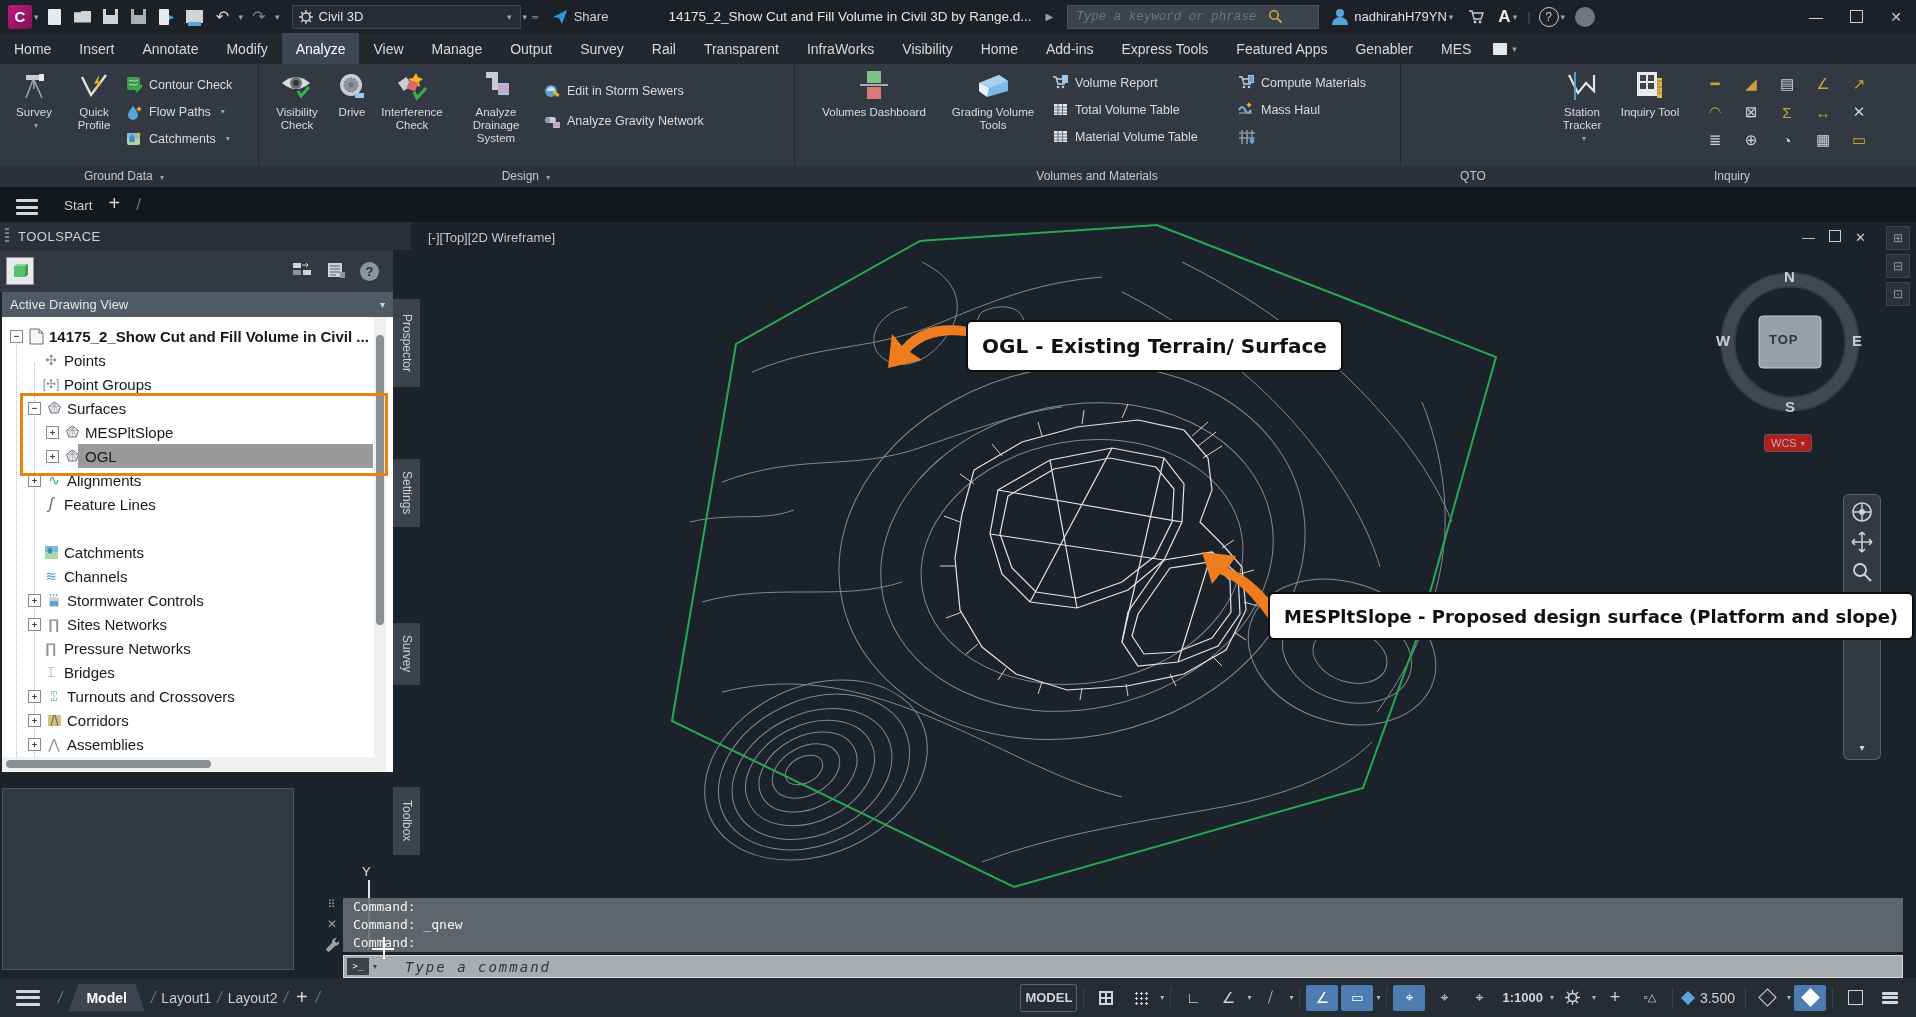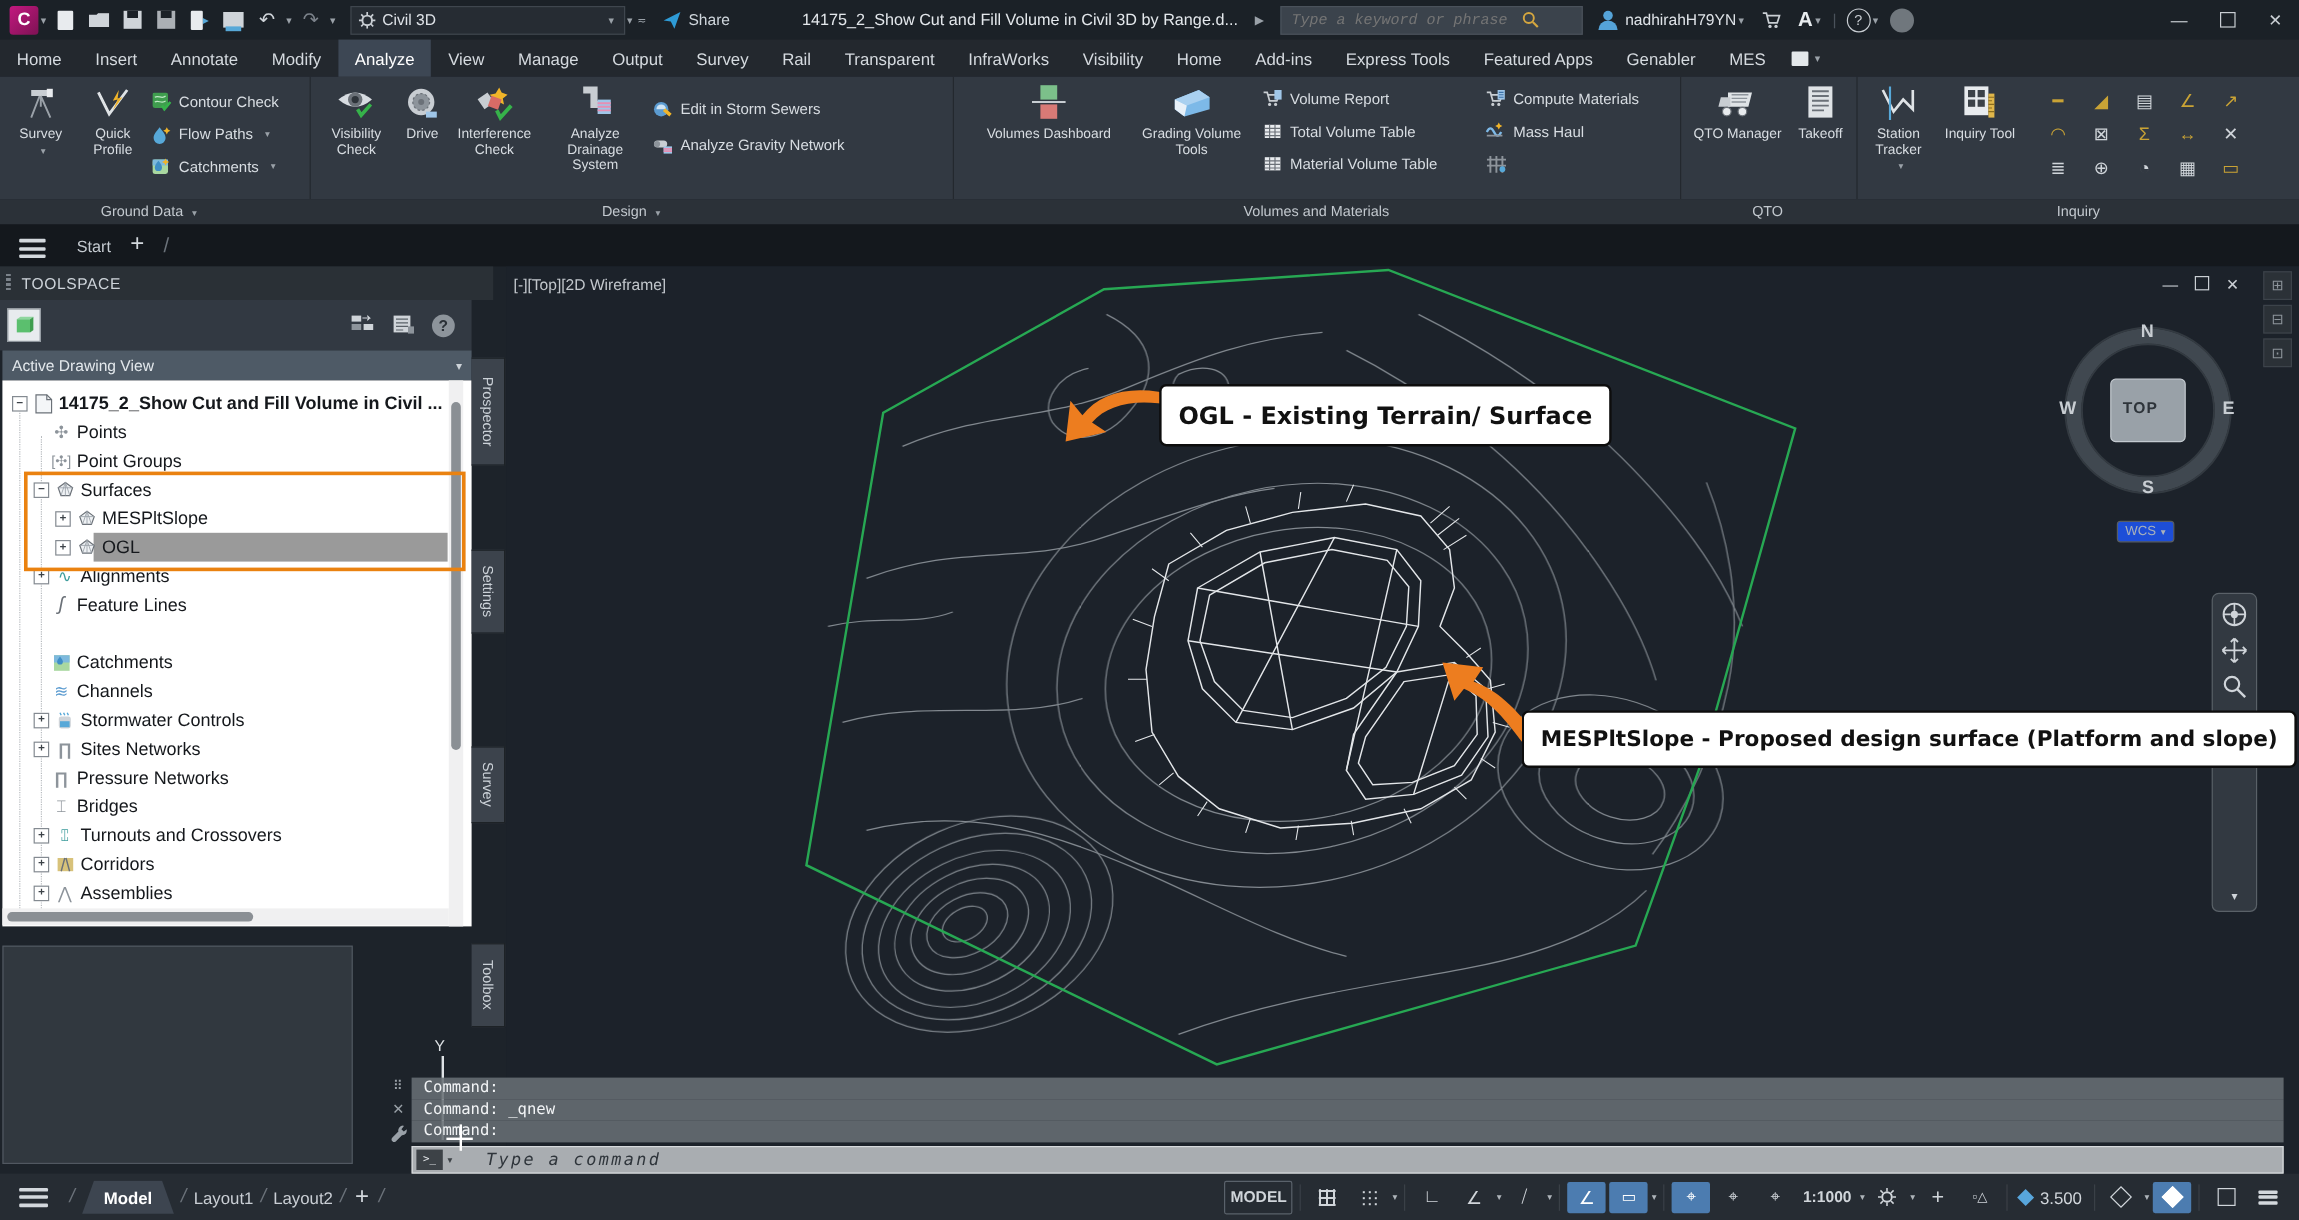--- a/index.html
+++ b/index.html
@@ -93,21 +93,21 @@
   .subpanel{position:absolute;left:2px;top:788px;width:290px;height:180px;background:#31383f;border:1px solid #515861}
 
   
   .draw{position:absolute;left:422px;top:222px;width:1494px;height:756px;background:#1c222a;overflow:hidden}
   .vplabel{position:absolute;left:6px;top:8px;font-size:13px;color:#c2c7cc}
   .vpwin{position:absolute;right:50px;top:8px;display:flex;gap:14px;color:#c9ced3;font-size:13px}
   .callout{position:absolute;background:#ffffff;border:2px solid #0d0d0d;border-radius:6px;color:#111;
            font-family:"DejaVu Sans",sans-serif;font-weight:bold;display:flex;align-items:center;
            justify-content:center;padding:0 14px;box-sizing:border-box;z-index:6}
   .vcube{position:absolute;left:1292px;top:44px;width:152px;height:152px}
-  .wcs{position:absolute;left:1342px;top:212px;height:16px;background:#1d4ed8;border:1px solid #565d64;
+  .wcs{position:absolute;left:1342px;top:212px;height:16px;background:#b91c1c;border:1px solid #565d64;
        border-radius:3px;color:#aab2ba;font-size:11px;display:flex;align-items:center;padding:0 6px;gap:4px}
   .navbar{position:absolute;left:1421px;top:272px;width:36px;height:258px;border-radius:6px;
           background:rgba(70,76,83,.55);border:1px solid rgba(130,137,144,.5);
           display:flex;flex-direction:column;align-items:center;padding-top:6px;gap:8px;color:#cfd4d9}
   .sqbtns{position:absolute;left:1464px;top:4px;display:flex;flex-direction:column;gap:4px}
   .sqbtns div{width:22px;height:22px;background:#2b3137;border:1px solid #3c434a;color:#8d949b;
               font-size:12px;display:flex;align-items:center;justify-content:center}
 
   
   .cmdrow{position:absolute;left:343px;width:1560px;height:18px;background:rgba(104,110,116,.88);
@@ -457,43 +457,20 @@
         <span class="sic">
             <svg width="16" height="16" viewBox="0 0 16 16">
               <path d="M3 1v14M8 1v14M13 1v14M0 4h16M0 9h16" stroke="#8d949b" stroke-width="1.6"></path>
               <circle cx="13" cy="12" r="2.4" fill="#57a8d8"></circle>
             </svg>
           </span>
       </div>
     </div>
   </div>
 
-  <div class="rpanel" style="left:1400px;width:147px">
-    <div class="rbig" style="left:6px;width:84px">
-      <span class="bic">
-        <svg width="36" height="30" viewBox="0 0 36 30">
-            <path d="M10 6 h20 l-3 12 h-17 z" fill="#dfe3e6"></path>
-            <path d="M4 10 h8 v8 h-10 z" fill="#c8cdd2"></path>
-            <circle cx="9" cy="22" r="3.6" fill="#e8ebee" stroke="#6b7178"></circle>
-            <circle cx="22" cy="22" r="3.6" fill="#e8ebee" stroke="#6b7178"></circle>
-            <path d="M13 8h14M13 11h13M13 14h12" stroke="#8d949b" stroke-width="1.2"></path>
-          </svg>
-      </span>
-      <span>QTO Manager</span>
-    </div>
-    <div class="rbig" style="left:92px;width:50px">
-      <span class="bic">
-        <svg width="26" height="30" viewBox="0 0 26 30">
-            <rect x="3" y="1" width="20" height="26" fill="#dfe3e6"></rect>
-            <path d="M6 5h14M6 9h14M6 13h14M6 17h14M6 21h10" stroke="#6b7178" stroke-width="1.6"></path>
-          </svg>
-      </span>
-      <span>Takeoff</span>
-    </div>
-  </div>
 
   <div class="rpanel" style="left:1547px;width:369px;border-right:none">
     <div class="rbig" style="left:8px;width:54px">
       <span class="bic">
         <svg width="30" height="30" viewBox="0 0 30 30">
             <path d="M2 4 L11 22 L19 12 L27 20 L27 4" stroke="#dfe3e6" stroke-width="2.2" fill="none"></path>
             <path d="M8 1v28" stroke="#57a8d8" stroke-width="1.8"></path>
           </svg>
       </span>
       <span>Station Tracker</span>

